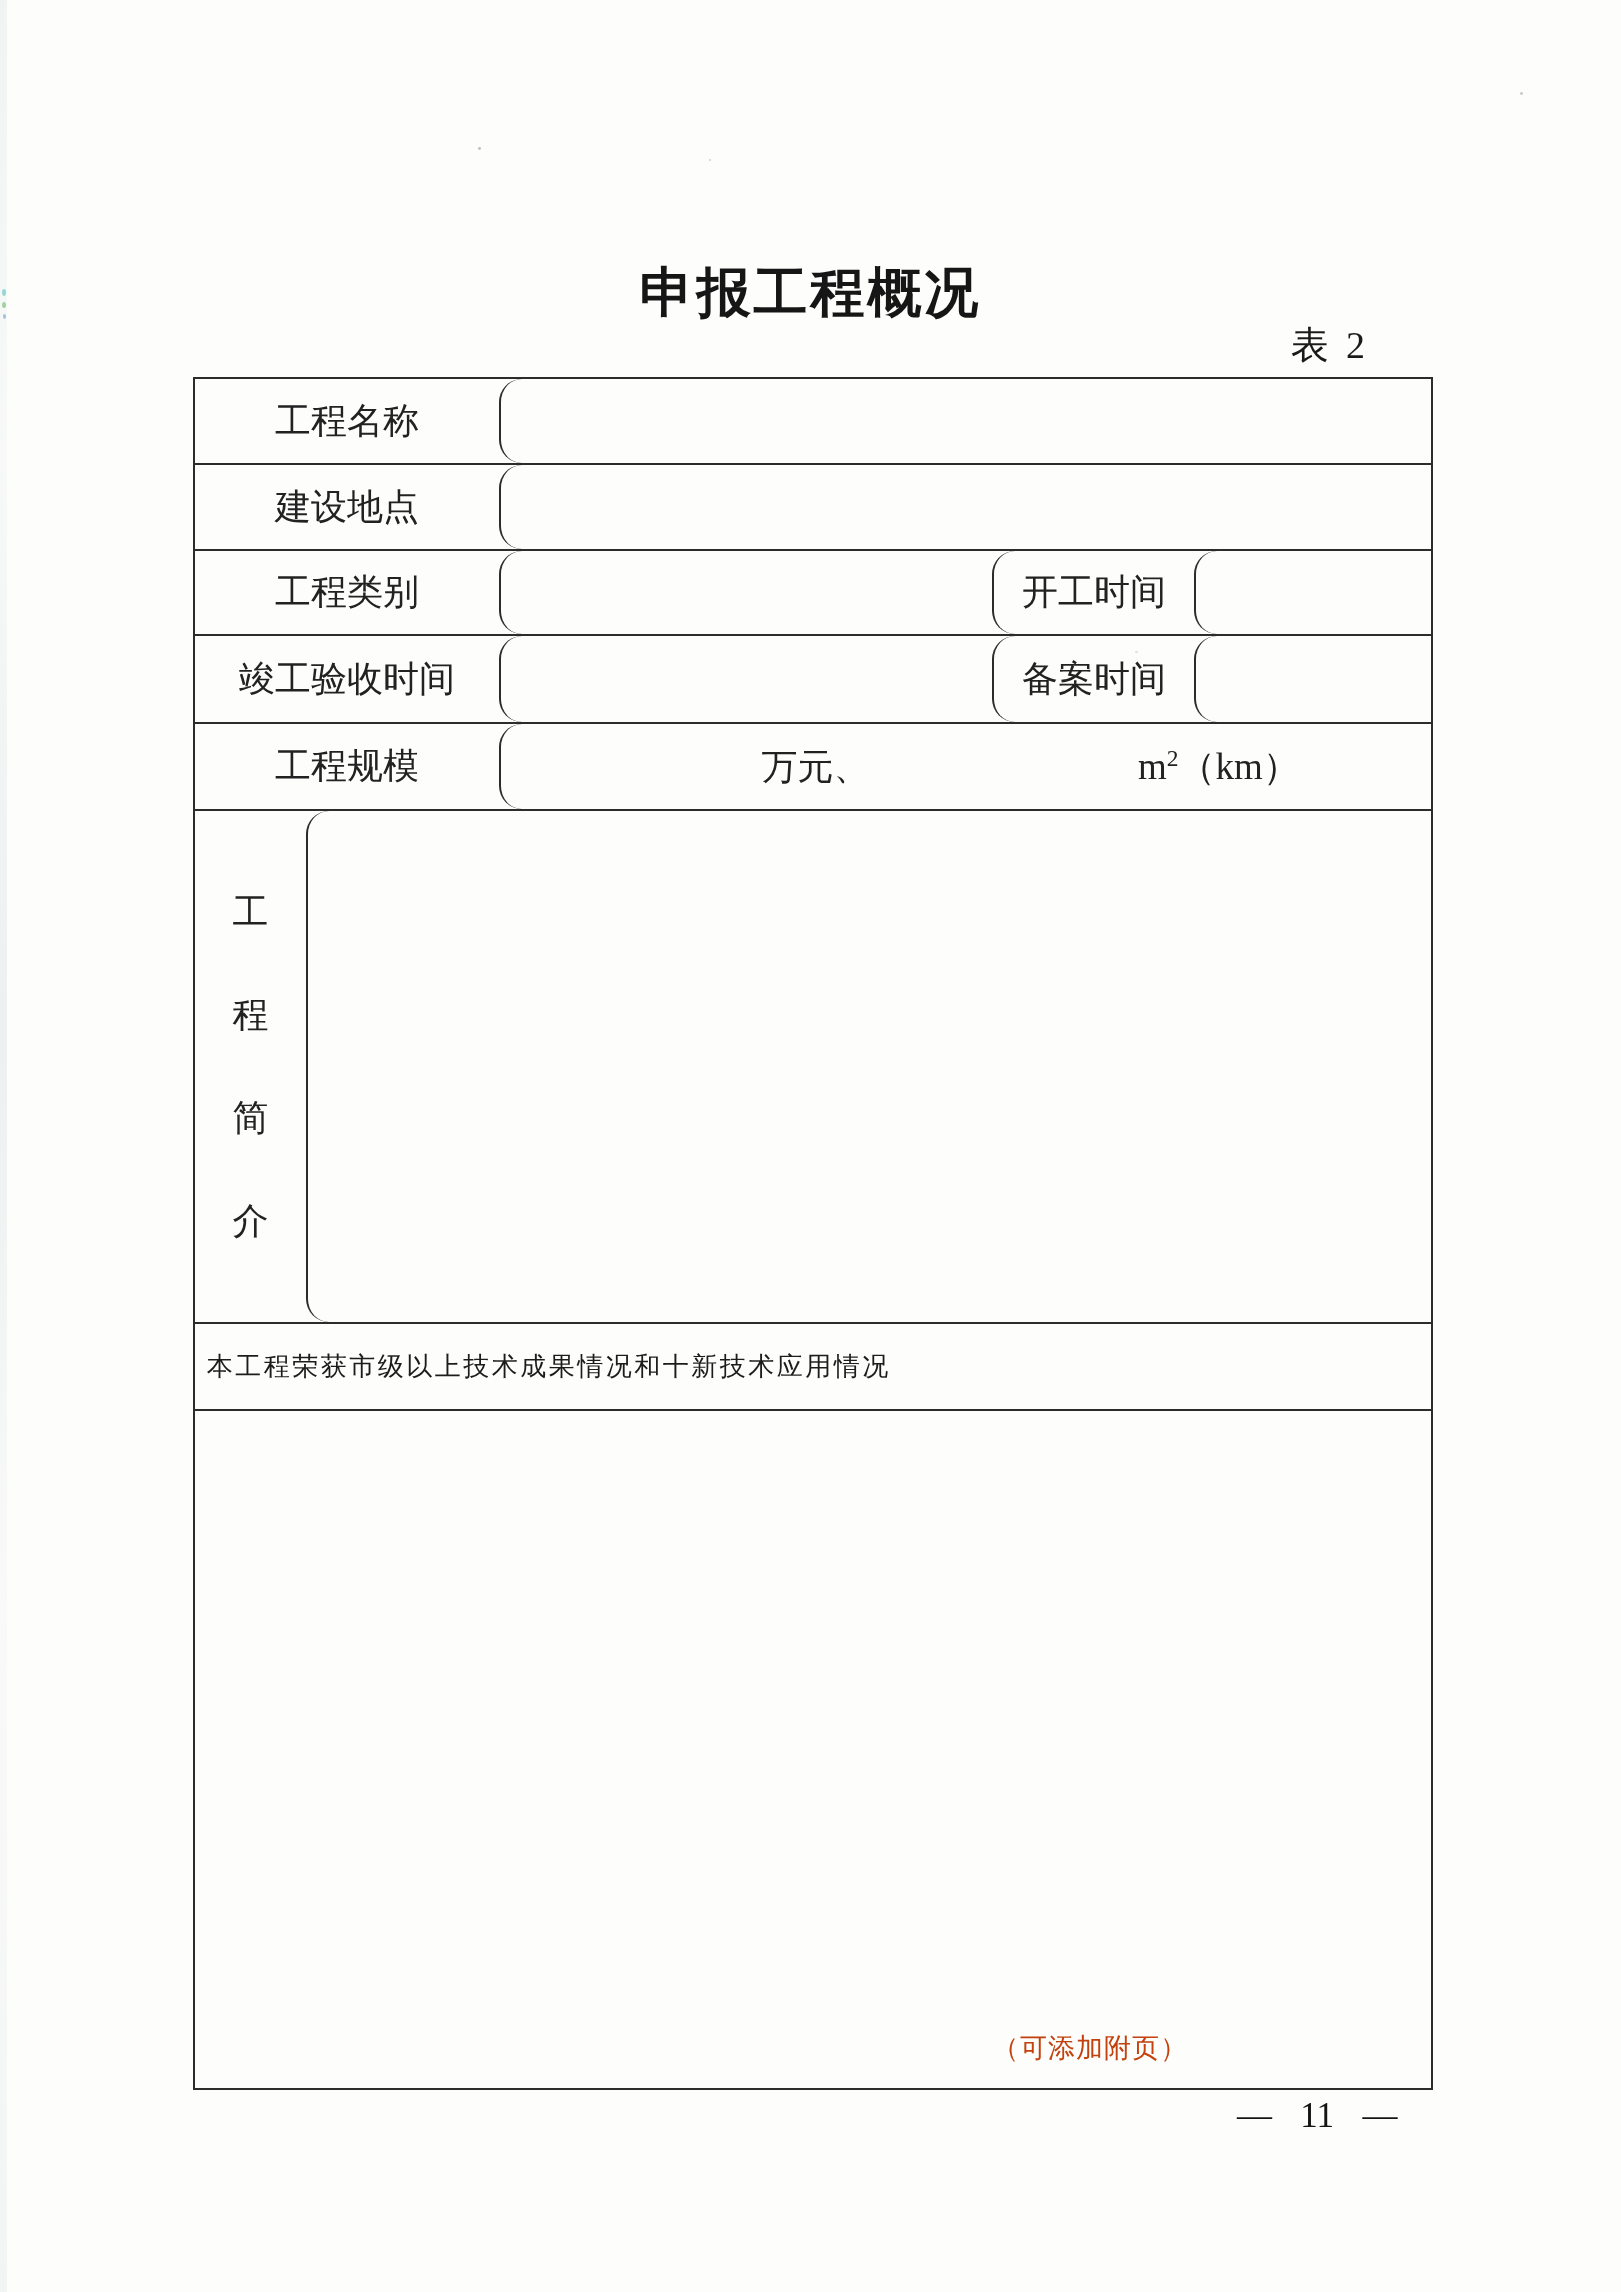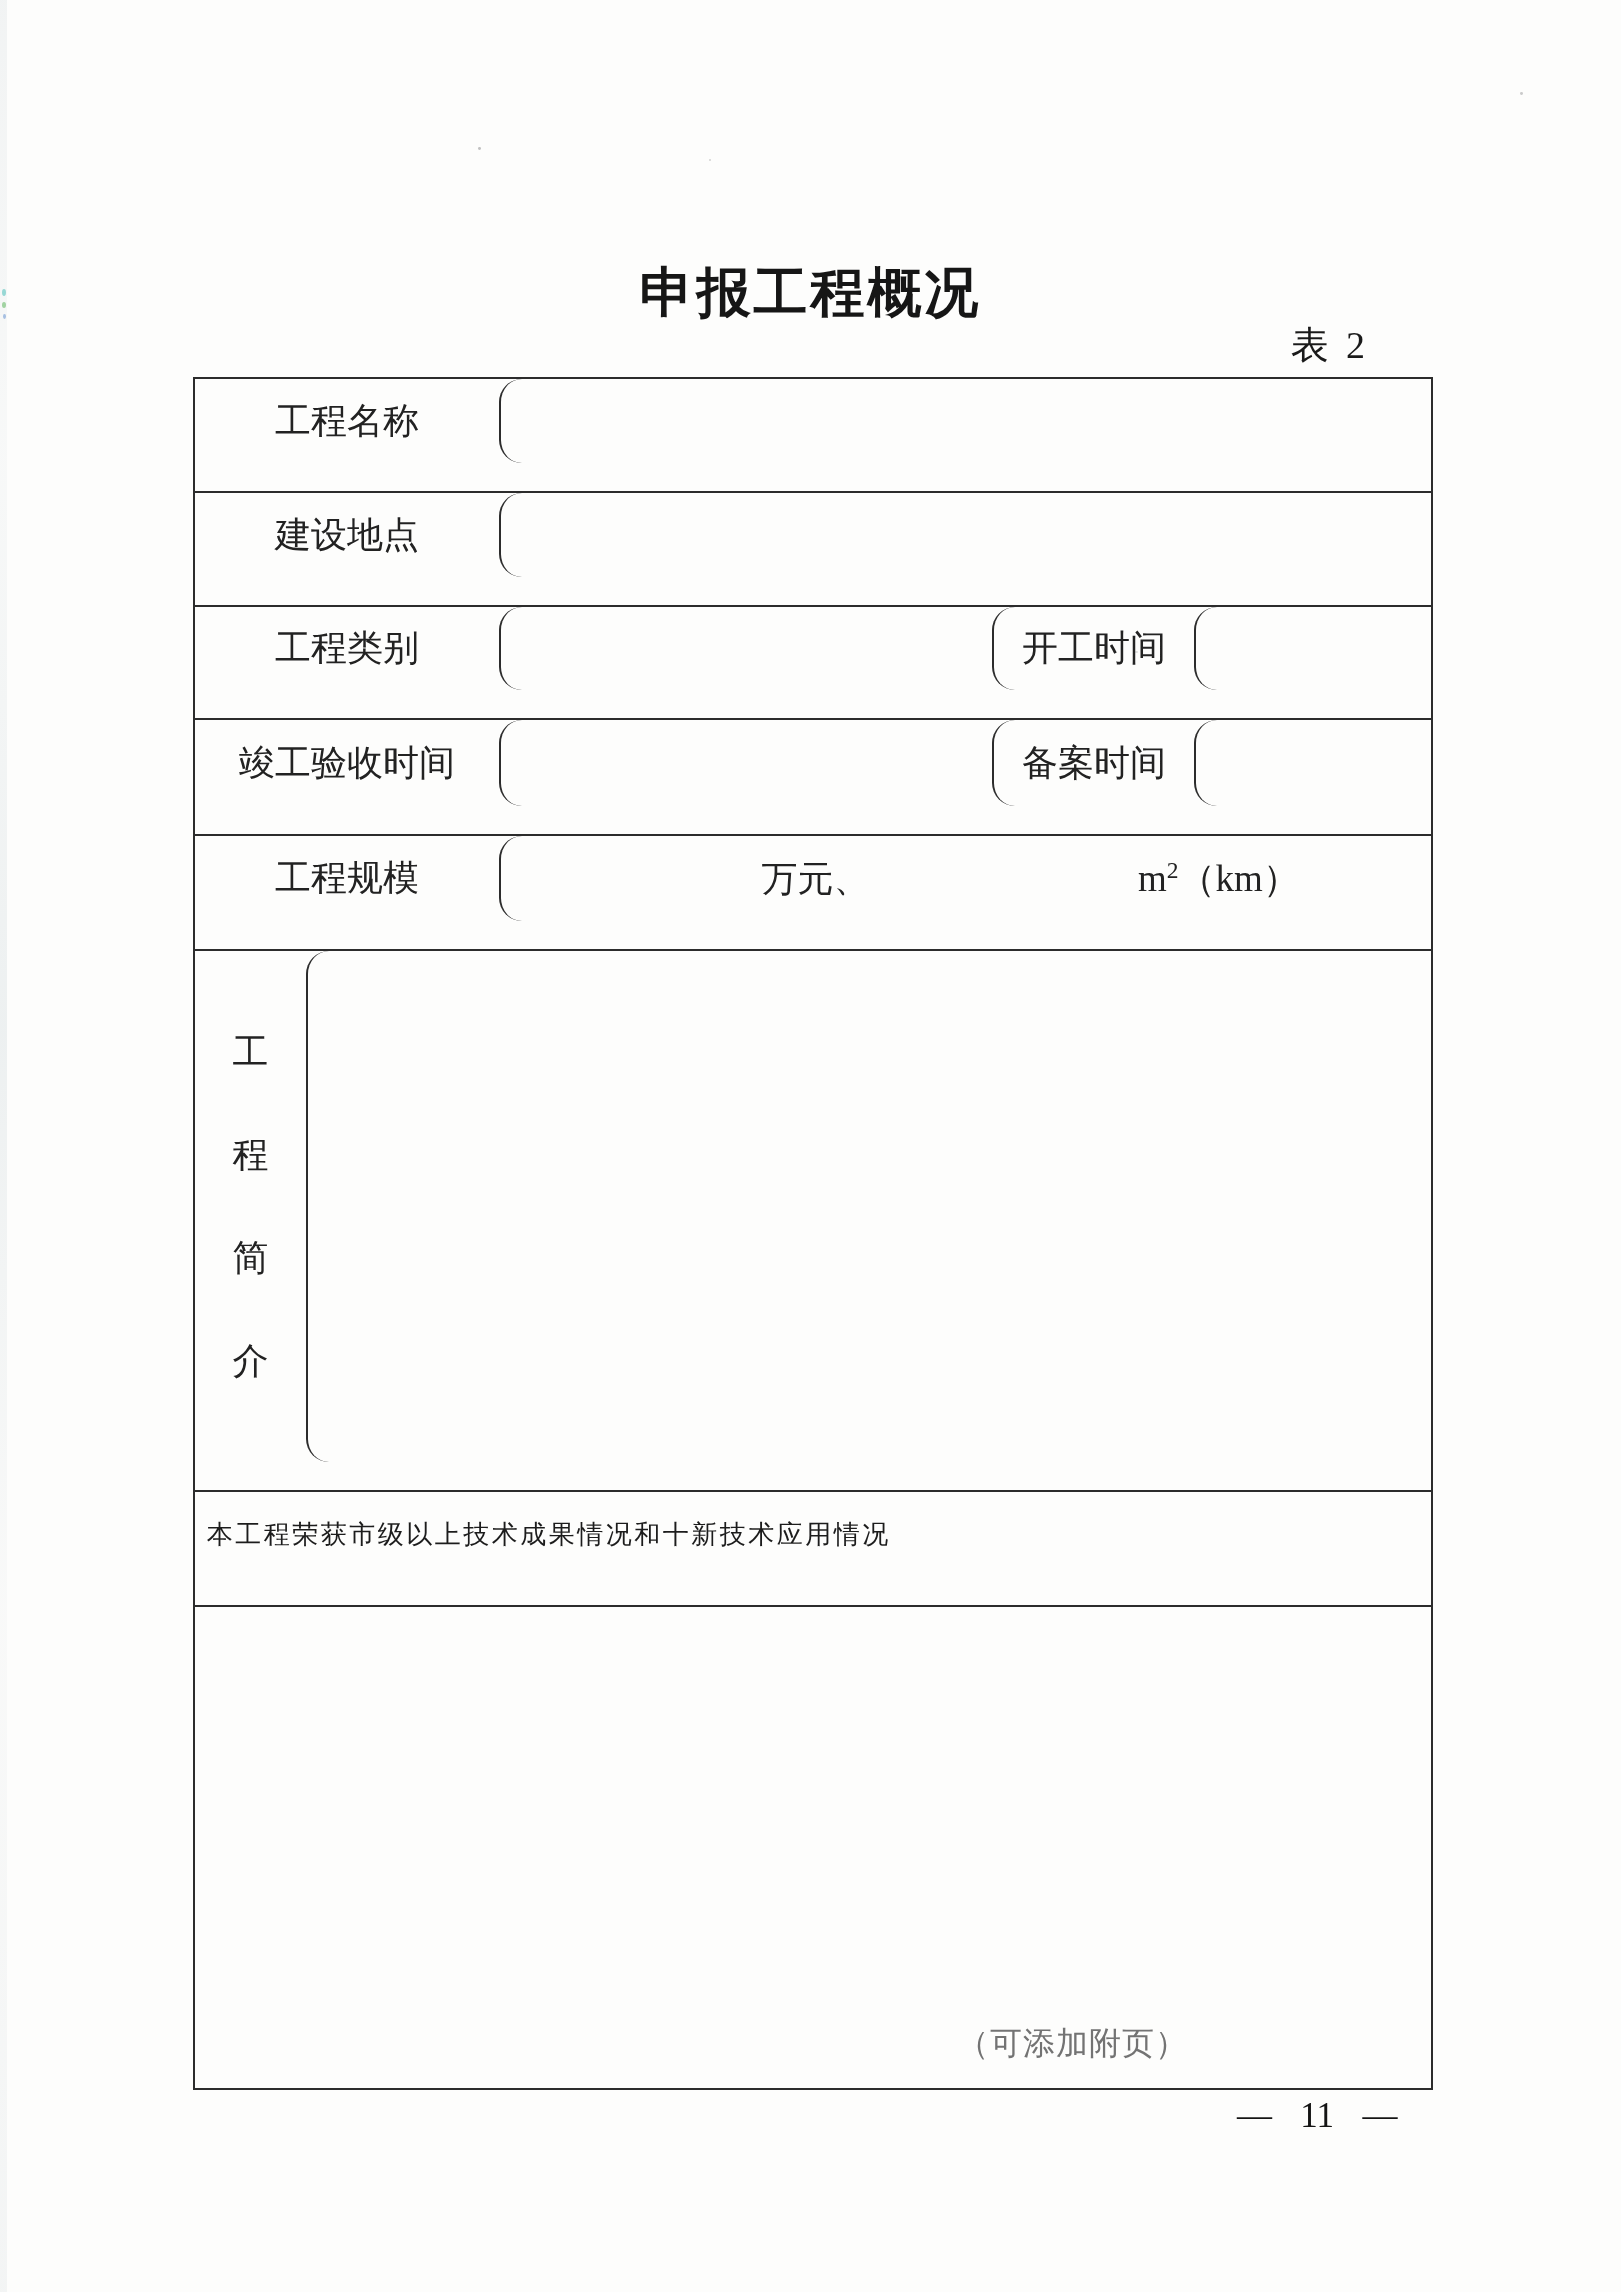--- a/index.html
+++ b/index.html
@@ -32,21 +32,21 @@
     font-size:38px;color:#1a1a1a;letter-spacing:3.9px;
   }
   .form-table{
     position:absolute;left:193px;top:377px;
     width:1240px;height:1713px;
     box-sizing:border-box;
     border:2.9px solid #2c2c2c;
     display:flex;flex-direction:column;
   }
   .row{display:flex;box-sizing:border-box;flex:0 0 auto;}
-  .row + .row{border-top:2px solid #2c2c2c;margin-top:28px;}
+  .row + .row{border-top:2px solid #2c2c2c;}
   .cell{
     box-sizing:border-box;
     display:flex;align-items:center;justify-content:center;
     font-size:36px;color:#222;
   }
   .cell + .cell{border-left:2px solid #2c2c2c;border-radius:23px;}
   .r1{height:84px}.r2{height:86px}.r3{height:85px}.r4{height:88px}.r5{height:87px}
   .r-intro{height:513px}.r-tech{height:87px}
   .r-big{flex:1 1 auto;}
   .c-label{flex:0 0 304px;}
@@ -66,21 +66,21 @@
   .c-intro-val{flex:1 1 auto;}
   .c-tech-header{
     flex:1 1 auto;
     justify-content:flex-start;
     padding-left:11.8px;
     font-size:26px;letter-spacing:2.5px;color:#1c1c1c;
   }
   .c-big{flex:1 1 auto;position:relative;}
   .attach-note{
     position:absolute;right:243px;bottom:21.6px;
-    font-size:32px;letter-spacing:1px;color:#737373;
+    font-size:27px;letter-spacing:1px;color:#c2410c;
   }
   .page-number{
     position:absolute;left:1237px;top:2096px;
     font-size:35px;word-spacing:19.6px;color:#141414;
   }
 </style>
 </head>
 <body>
 
 <div class="scan-strip"></div>

